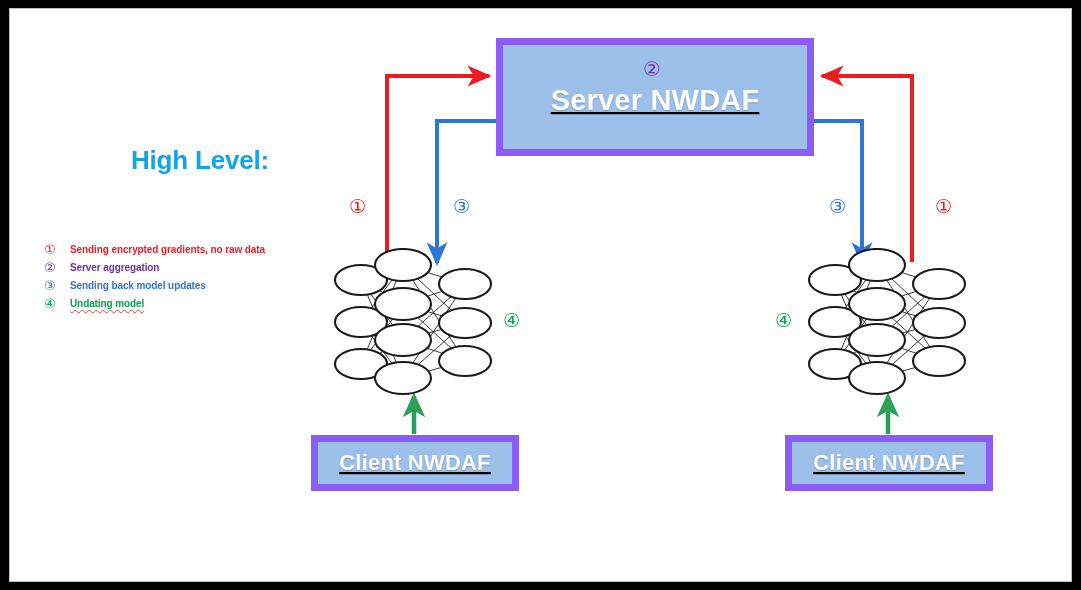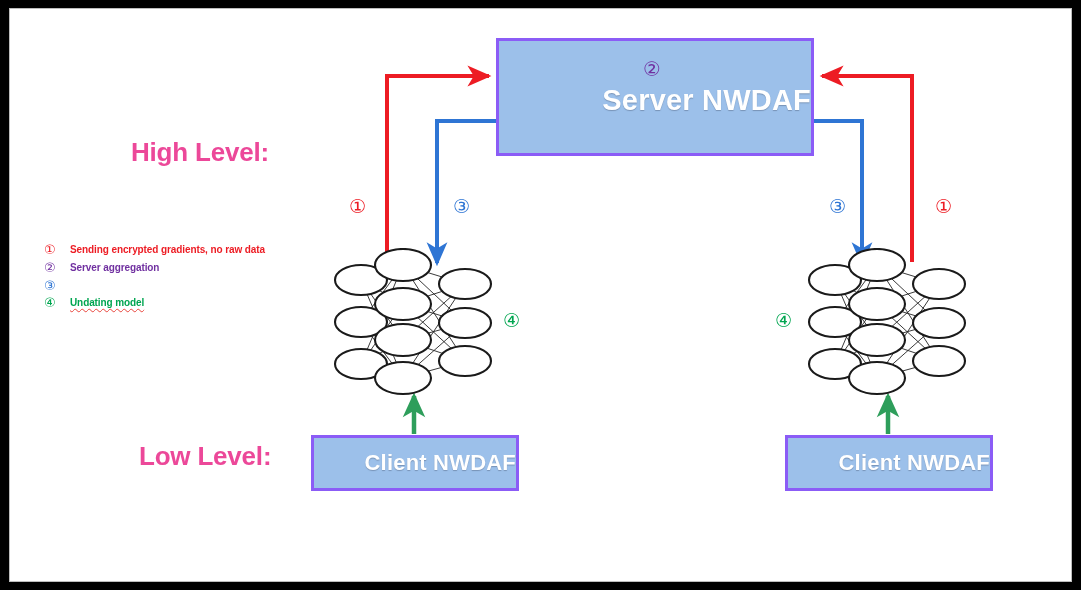--- a/index.html
+++ b/index.html
@@ -43,25 +43,26 @@
     top: 0;
     width: 1081px;
     height: 590px;
     pointer-events: none;
   }
 
   
   .nwdaf-box {
     position: absolute;
     background: #9CC0EA;
-    border: 3px solid #8b5cf6;
+    border: 7px solid #8b5cf6;
     box-sizing: border-box;
     display: flex;
     align-items: center;
-    justify-content: flex-end;
+    justify-content: center;
+    text-decoration: underline;
   }
   .nwdaf-box .box-label {
     color: #ffffff;
     font-weight: bold;
     letter-spacing: 0.2px;
     text-shadow: 0 1px 1px rgba(90,110,140,0.55);
     white-space: nowrap;
   }
   #server-box {
     left: 496px;
@@ -80,23 +81,24 @@
   }
   #client-box-left  { left: 311px; }
   #client-box-right { left: 785px; }
   .client-box .box-label { font-size: 22px; }
 
   
   .level-label {
     position: absolute;
     font-size: 26px;
     font-weight: bold;
-    color: #ec4899;
+    color: #0ea5e9;
     white-space: nowrap;
     letter-spacing: -0.2px;
+    margin-top: 8px;
   }
   #high-level-label { left: 131px; top: 137px; }
   #low-level-label  { left: 139px; top: 441px; }
 
   
   .step-marker {
     position: absolute;
     font-size: 19px;
     line-height: 1;
     font-family: "DejaVu Sans", sans-serif;
@@ -203,40 +205,40 @@
         <path d="M888,434 L888,396" fill="none" stroke="#2E9E5B" stroke-width="4.5" marker-end="url(#arrow-green-up)"></path>
       </g>
     </svg>
 
     <div id="server-box" class="nwdaf-box">
       <span class="box-label">Server NWDAF</span>
     </div>
     <div id="marker-server-2" class="step-marker c-purple">②</div>
 
     <div id="high-level-label" class="level-label">High Level:</div>
-    <div id="low-level-label" class="level-label">Low Level:</div>
 
     <div id="marker-l1" class="step-marker c-red">①</div>
     <div id="marker-l3" class="step-marker c-blue">③</div>
     <div id="marker-r3" class="step-marker c-blue">③</div>
     <div id="marker-r1" class="step-marker c-red">①</div>
     <div id="marker-l4" class="step-marker c-green">④</div>
     <div id="marker-r4" class="step-marker c-green">④</div>
 
     <div id="legend">
       <div class="legend-row">
         <span class="legend-num c-red">①</span>
         <span class="legend-text c-red">Sending encrypted gradients, no raw data</span>
       </div>
       <div class="legend-row">
         <span class="legend-num c-purple">②</span>
         <span class="legend-text c-purple">Server aggregation</span>
       </div>
       <div class="legend-row">
         <span class="legend-num c-blue">③</span>
+        <span class="legend-text c-blue">Sending back model updates</span>
       </div>
       <div class="legend-row">
         <span class="legend-num c-green">④</span>
         <span class="legend-text c-green misspelled">Undating model</span>
       </div>
     </div>
 
     <div id="nn-left" class="nn">
       <svg viewBox="0 0 176 148">
         <g stroke="#1a1a1a" stroke-width="0.9" fill="none" opacity="0.95">

